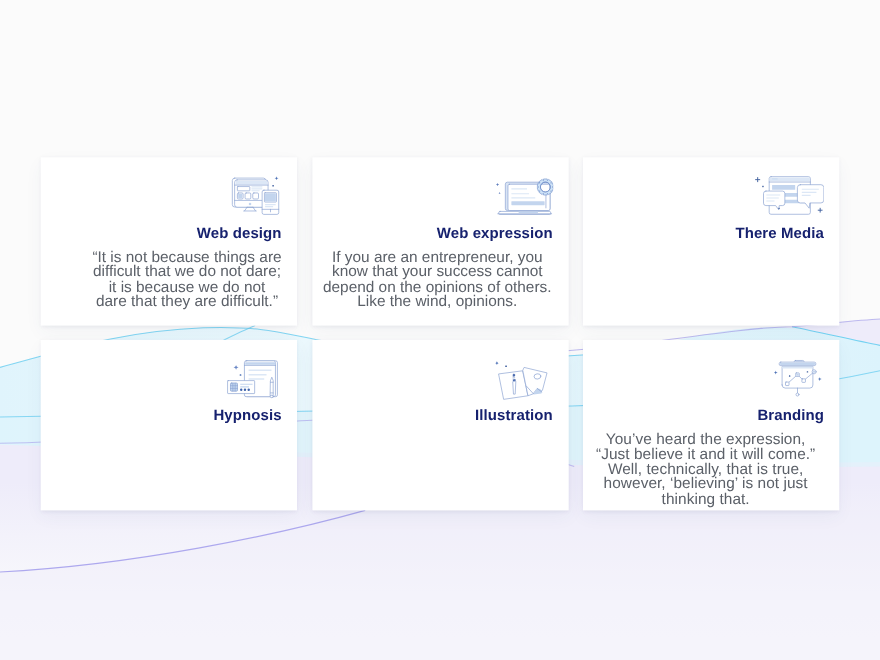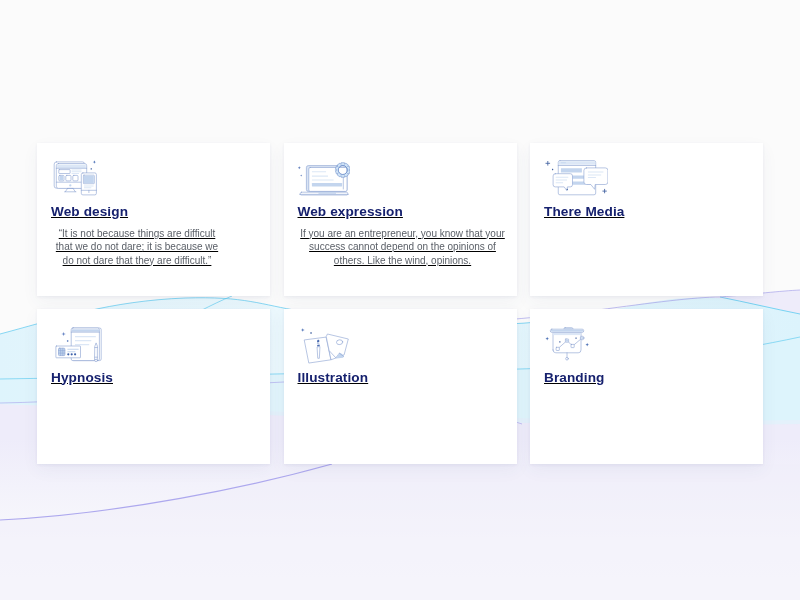--- a/index.html
+++ b/index.html
@@ -16,44 +16,43 @@
     width:727px;
     display:grid;
     grid-template-columns:repeat(3, 233px);
     grid-template-rows:153px 155px;
     column-gap:13.5px;
     row-gap:13px;
   }
   .card {
     background:#ffffff;
     box-shadow:0 1px 3px rgba(60,70,120,0.07), 0 6px 16px rgba(60,70,120,0.05);
-    display:flex; flex-direction:column; align-items:flex-start;
+    display:flex; flex-direction:column; align-items:flex-end;
     padding:0 14px;
     box-sizing:border-box;
-    text-decoration:underline;
   }
   .icon-wrap { display:flex; align-items:flex-start; justify-content:center; height:38px; margin-top:16px; }
   .ico { display:block; }
   .ico .ln { fill:none; stroke:#8ba2d2; stroke-width:0.62; stroke-linejoin:round; stroke-linecap:round; }
   .ico .lnw { fill:#ffffff; stroke:#8ba2d2; stroke-width:0.62; stroke-linejoin:round; stroke-linecap:round; }
   .ico .fl { fill:#c3d5ee; stroke:none; }
   .ico .fl2 { fill:#dce7f6; stroke:none; }
   .ico .spark { fill:#5f7dbd; stroke:none; }
   .ico .gearfill { fill:#cfe3f7; stroke:#6284c4; stroke-width:0.5; stroke-linejoin:miter; }
   .card-title {
     color:#16216e;
     font-weight:bold;
     font-size:13.6px;
     line-height:14px;
     margin-top:7.5px;
     letter-spacing:0.1px;
   }
   .card-text {
     color:#5b6068;
-    font-size:10px;
+    font-size:14px;
     line-height:13.45px;
     text-align:center;
     width:213px;
     margin-top:8.2px;
   }
   .card:nth-child(1) .card-text { width:172px; }
   .card:nth-child(2) .card-text { width:210px; }
   .card:nth-child(3) .card-text { width:215px; }
   .card:nth-child(4) .card-text { width:216px; }
   .card:nth-child(5) .card-text { width:206px; }
@@ -241,14 +240,15 @@
           <circle class="lnw" cx="38.1" cy="13.0" r="1.85"></circle>
           <rect class="fl" x="37.2" y="12.1" width="1.8" height="1.8" rx="0.3"></rect>
           <path d="M3.2 11.8 c0.28 1.35 0.5 1.57 1.85 1.85 c-1.35 0.28 -1.57 0.5 -1.85 1.85 c-0.28 -1.35 -0.5 -1.57 -1.85 -1.85 c1.35 -0.28 1.57 -0.5 1.85 -1.85z" fill="#5074b8"></path>
           <path d="M43.2 17.8 c0.28 1.35 0.5 1.57 1.85 1.85 c-1.35 0.28 -1.57 0.5 -1.85 1.85 c-0.28 -1.35 -0.5 -1.57 -1.85 -1.85 c1.35 -0.28 1.57 -0.5 1.85 -1.85z" fill="#5074b8"></path>
           <rect x="15.2" y="16.2" width="1.3" height="1.3" rx="0.3" fill="#3f5f9e"></rect>
           <rect x="31.4" y="12.4" width="1.3" height="1.3" rx="0.3" fill="#3f5f9e"></rect>
         </g>
       </svg>
     </div>
     <div class="card-title">Branding</div>
+    <div class="card-text">You’ve heard the expression, “Just believe it and it will come.” Well, technically, that is true, however, ‘believing’ is not just thinking that.</div>
   </div>
 </div>
 
 </body></html>

